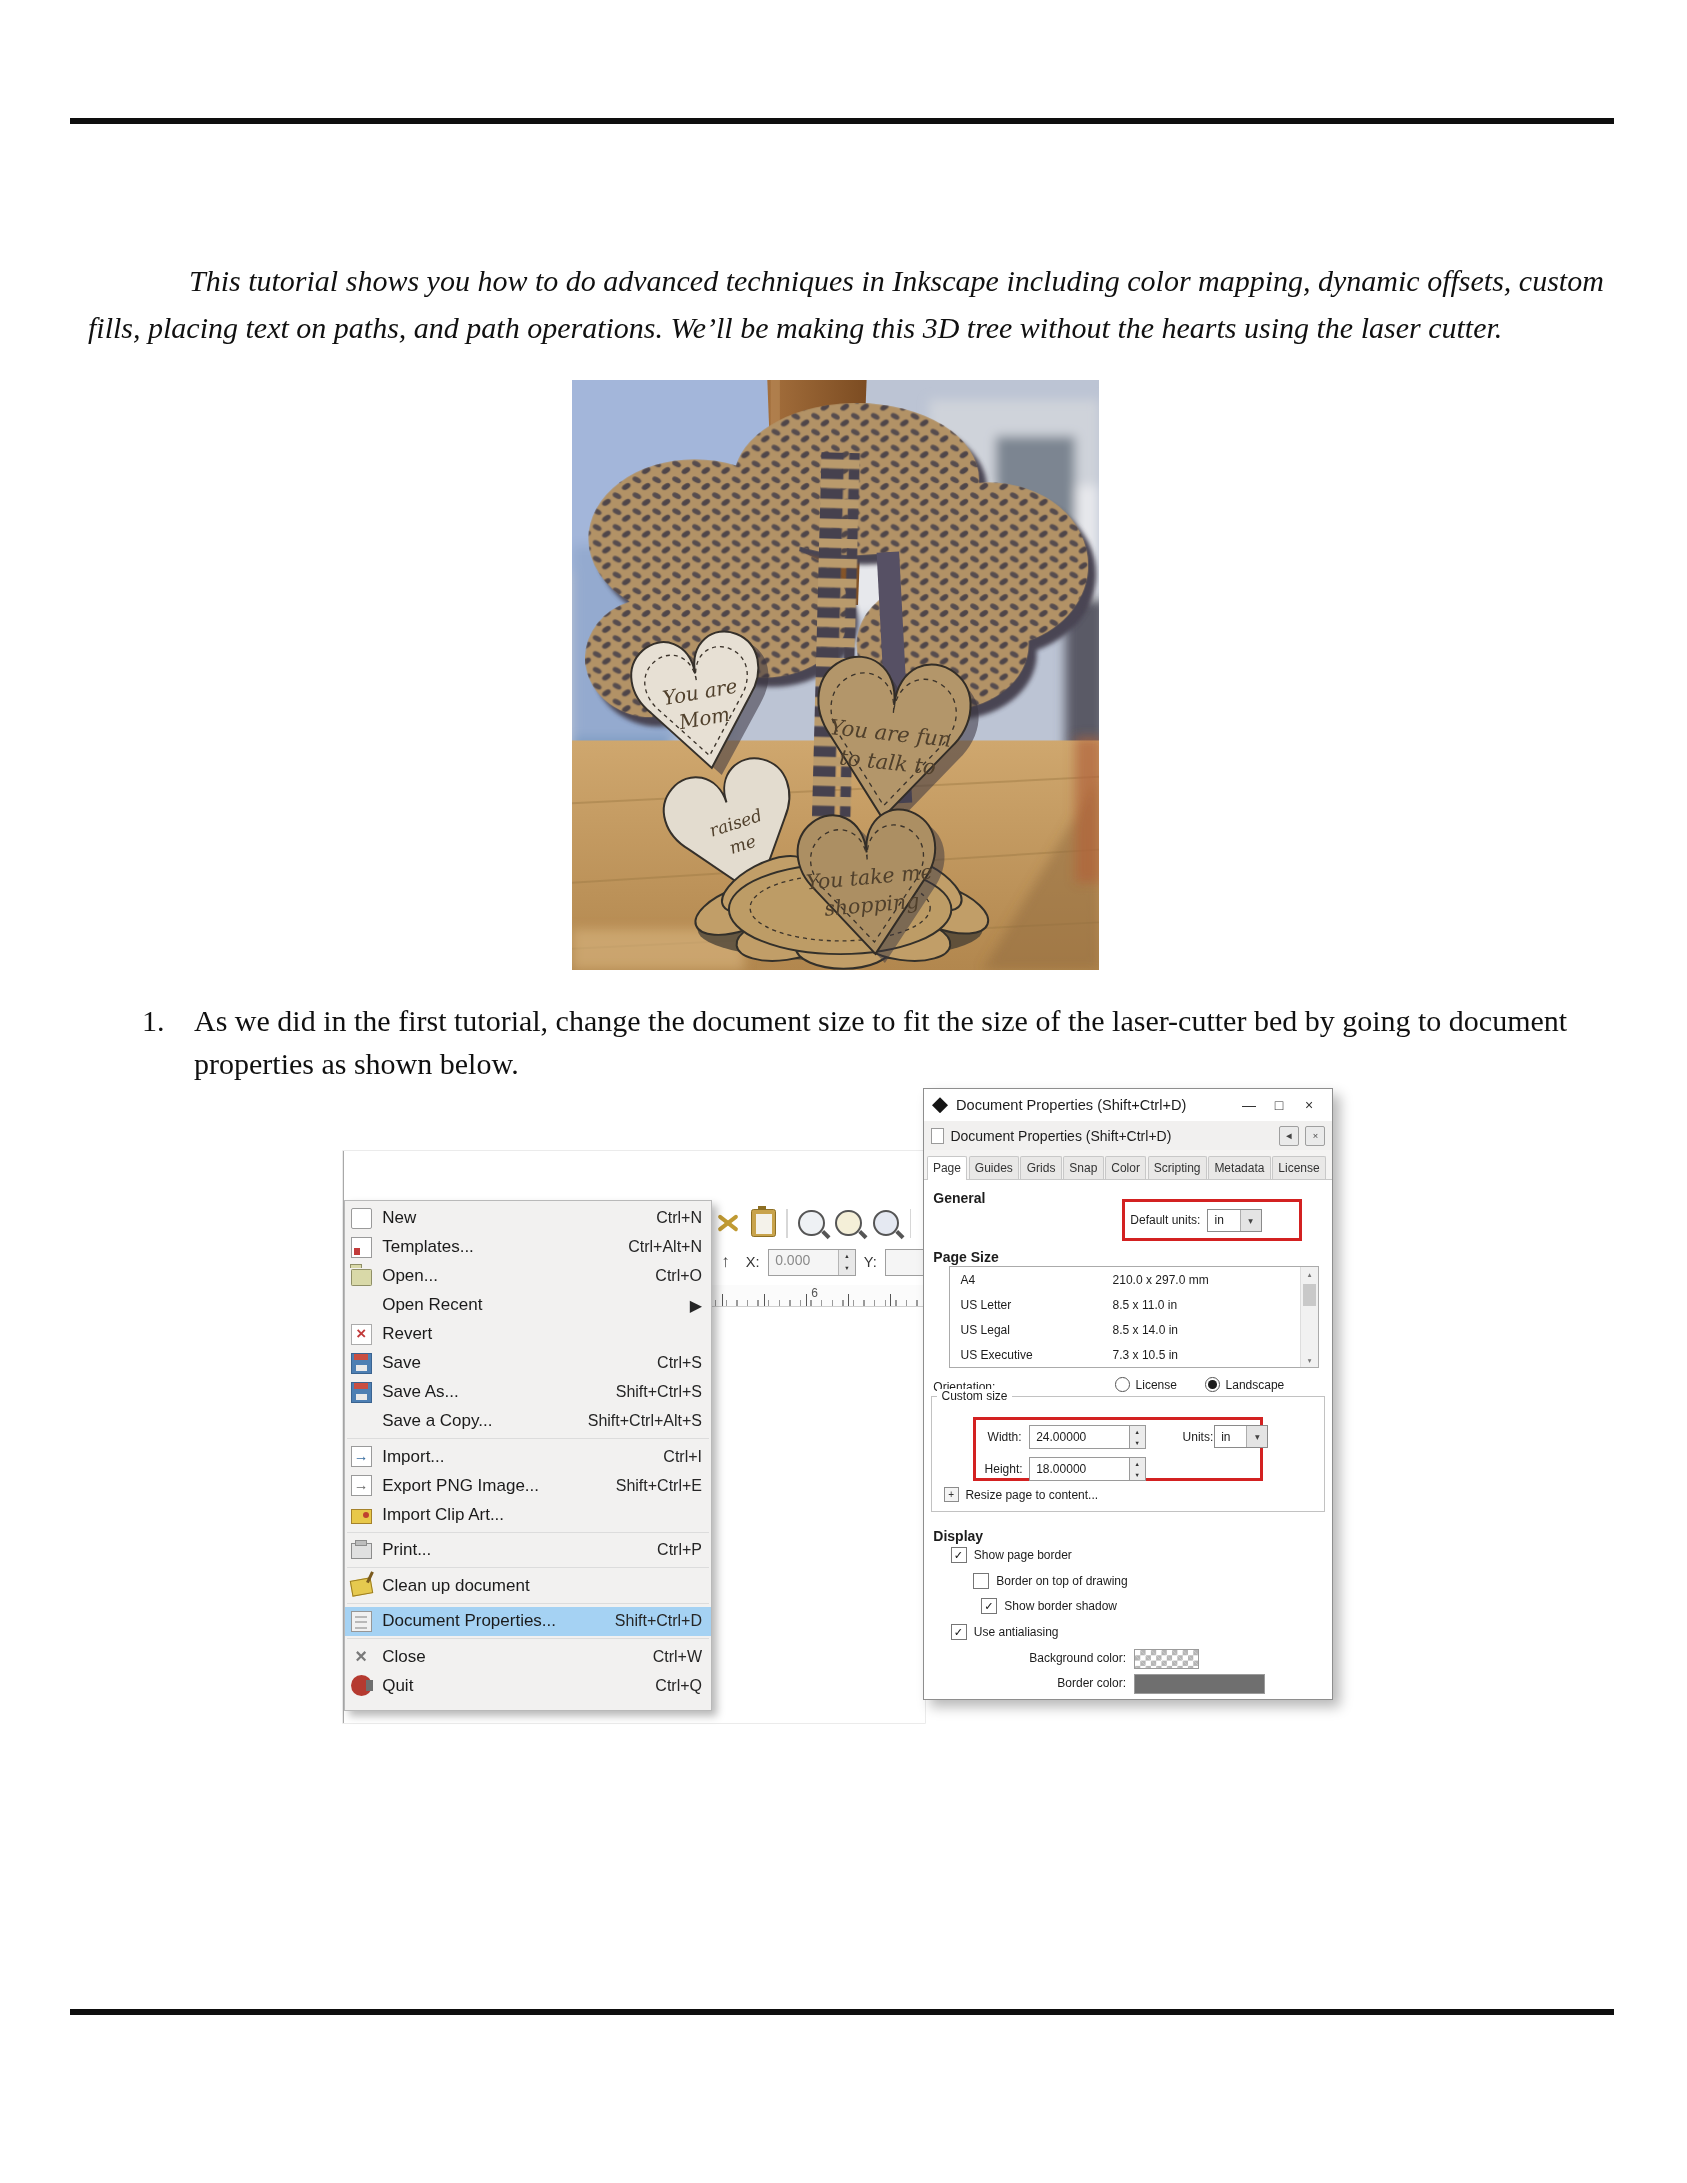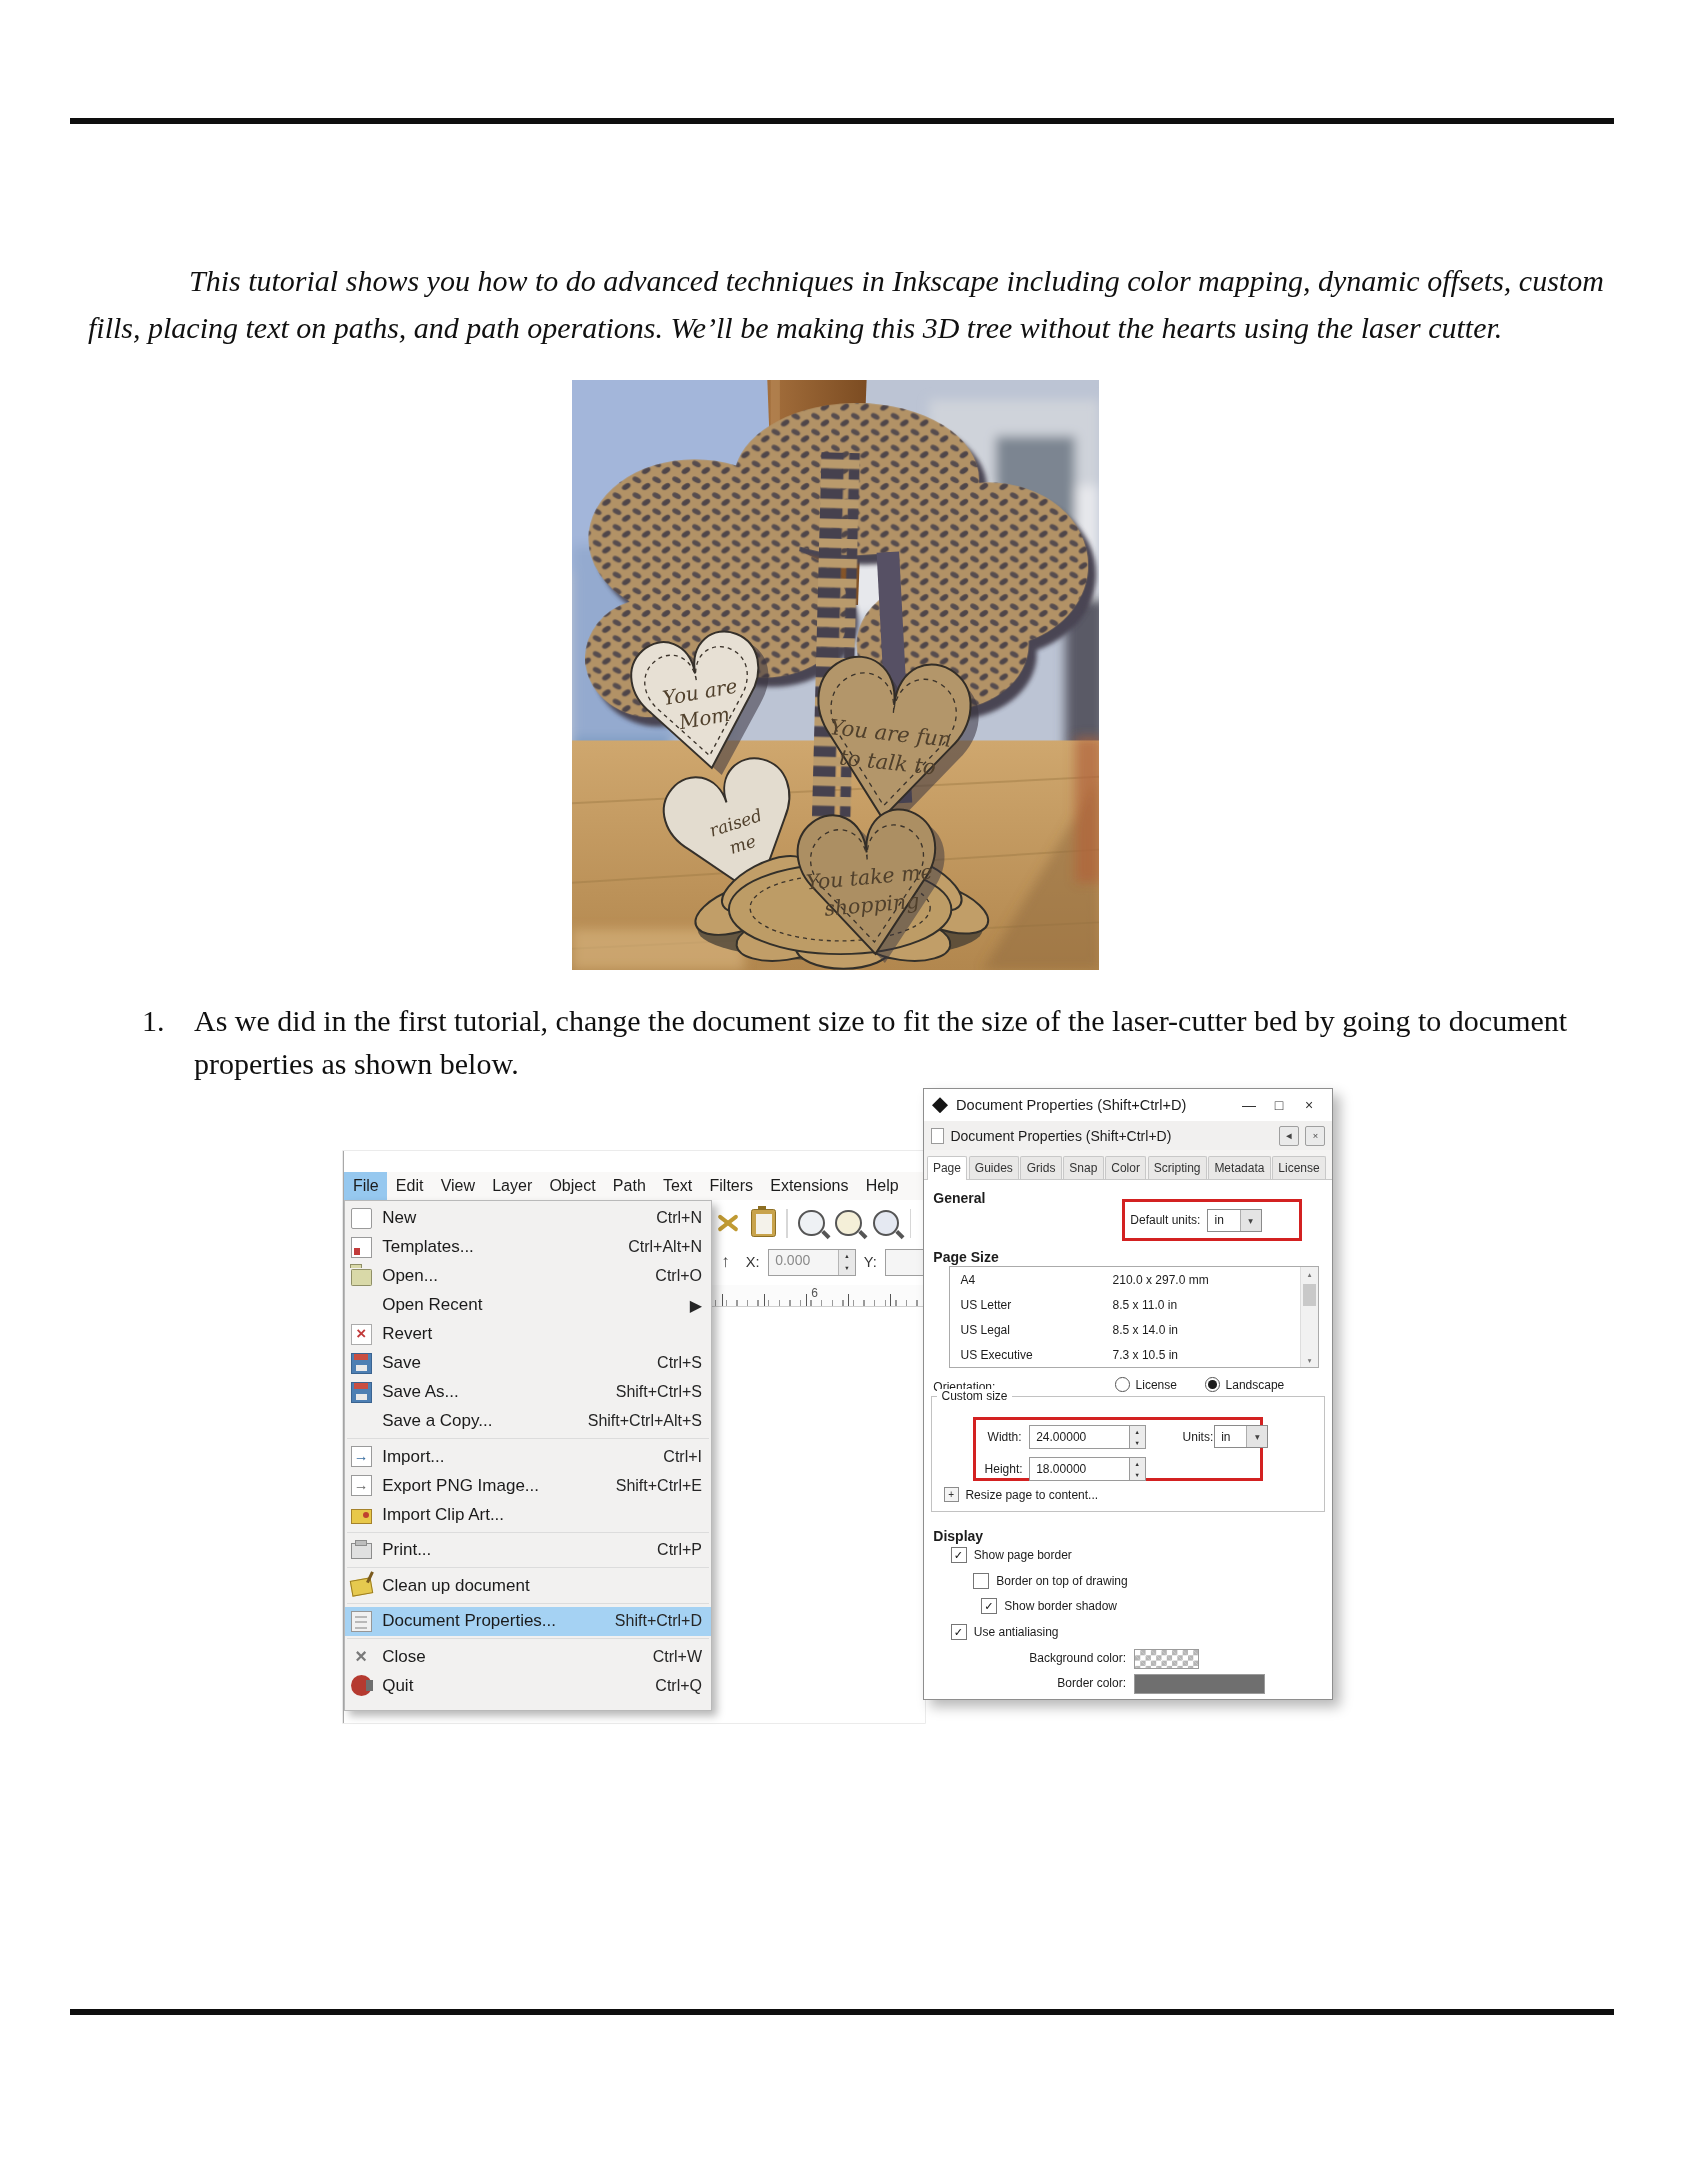--- a/index.html
+++ b/index.html
@@ -309,32 +309,20 @@
   </div>
 
   <div class="li">
     <span class="num">1.</span>
     <div class="litext">As we did in the first tutorial, change the document size to fit the size of the laser-cutter bed by going to document properties as shown below.</div>
   </div>
 
   <div class="shot">
     <div class="appfrag"></div>
 
-    <div class="menubar">
-      <span class="mb active">File</span>
-      <span class="mb">Edit</span>
-      <span class="mb">View</span>
-      <span class="mb">Layer</span>
-      <span class="mb">Object</span>
-      <span class="mb">Path</span>
-      <span class="mb">Text</span>
-      <span class="mb">Filters</span>
-      <span class="mb">Extensions</span>
-      <span class="mb">Help</span>
-    </div>
 
     <div class="tb1">
       <span class="ic-scissors"></span>
       <span class="ic-paste"></span>
       <span class="tsep"></span>
       <span class="zoomicon"></span>
       <span class="zoomicon z2"></span>
       <span class="zoomicon z3"></span>
       <span class="tsep"></span>
     </div>

